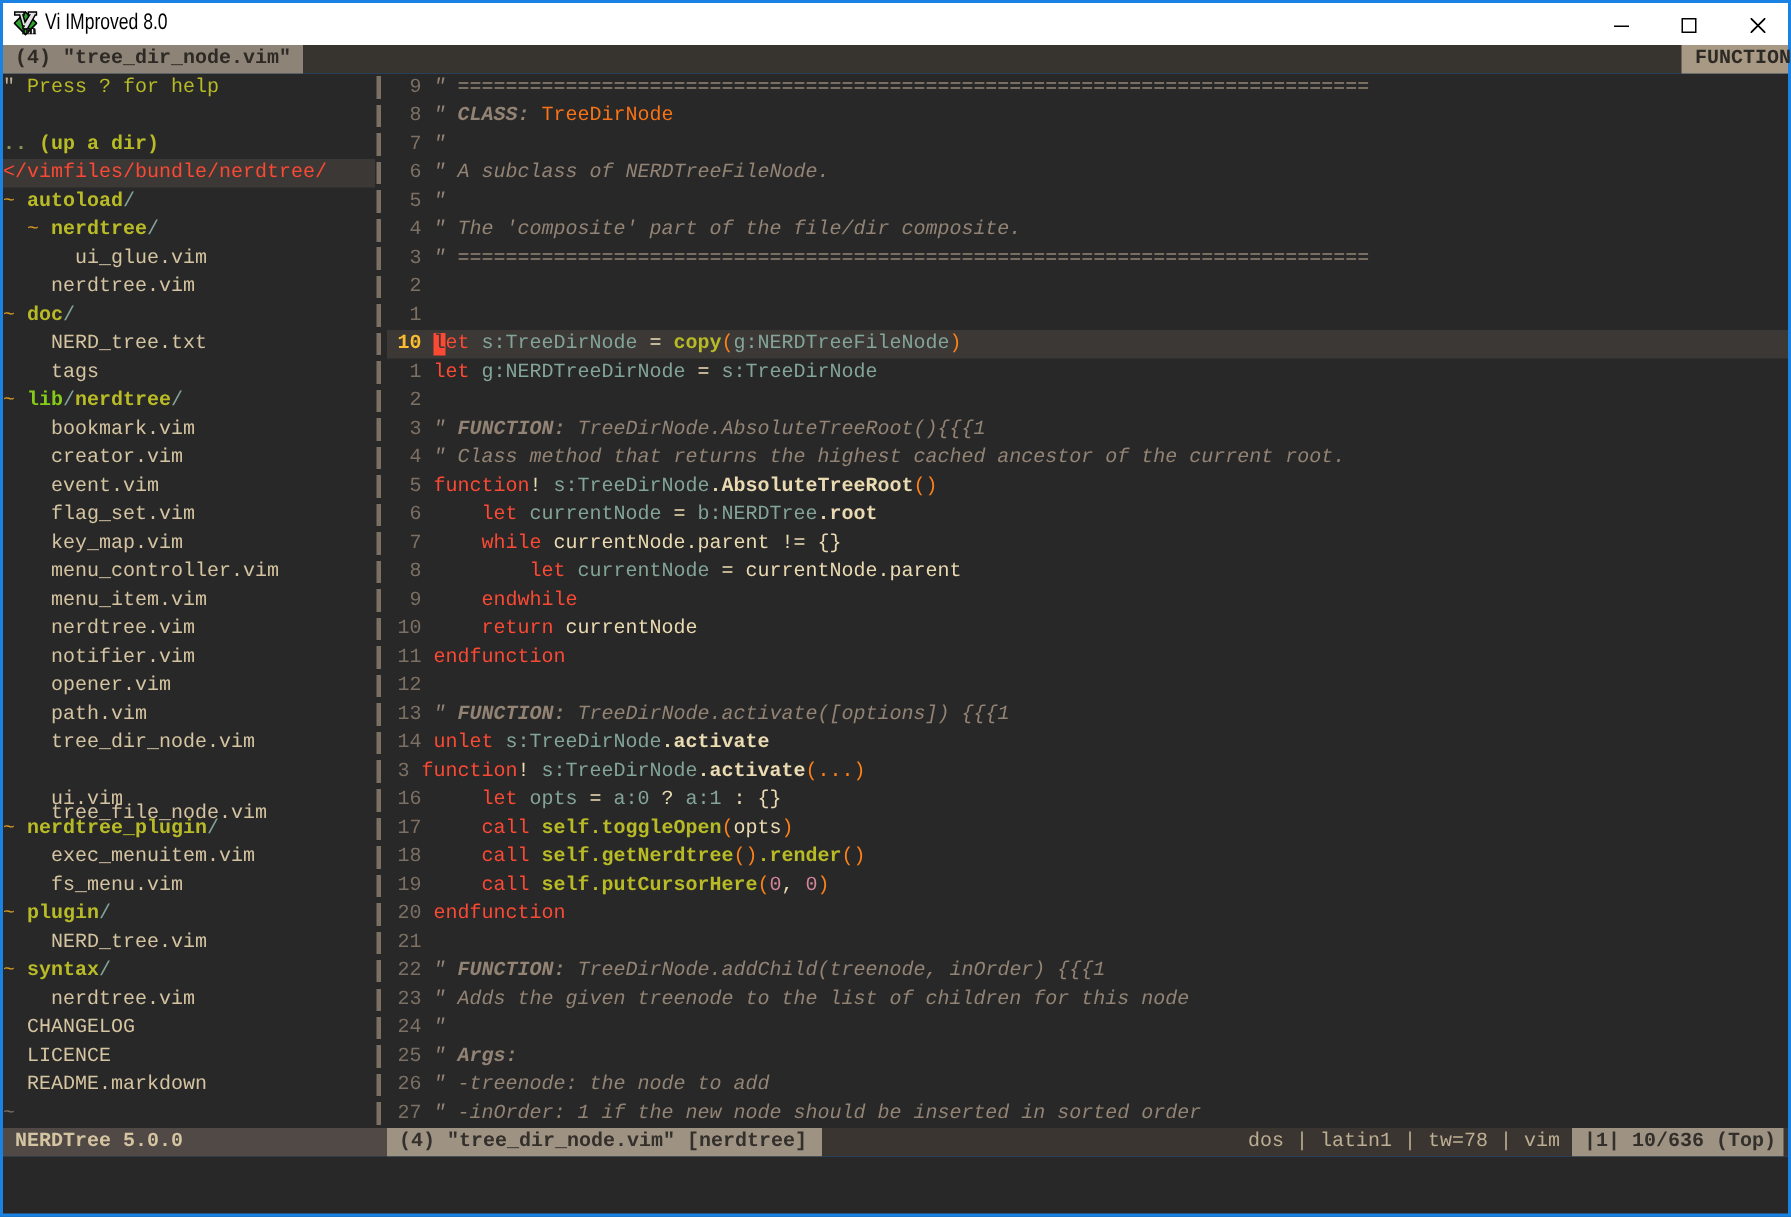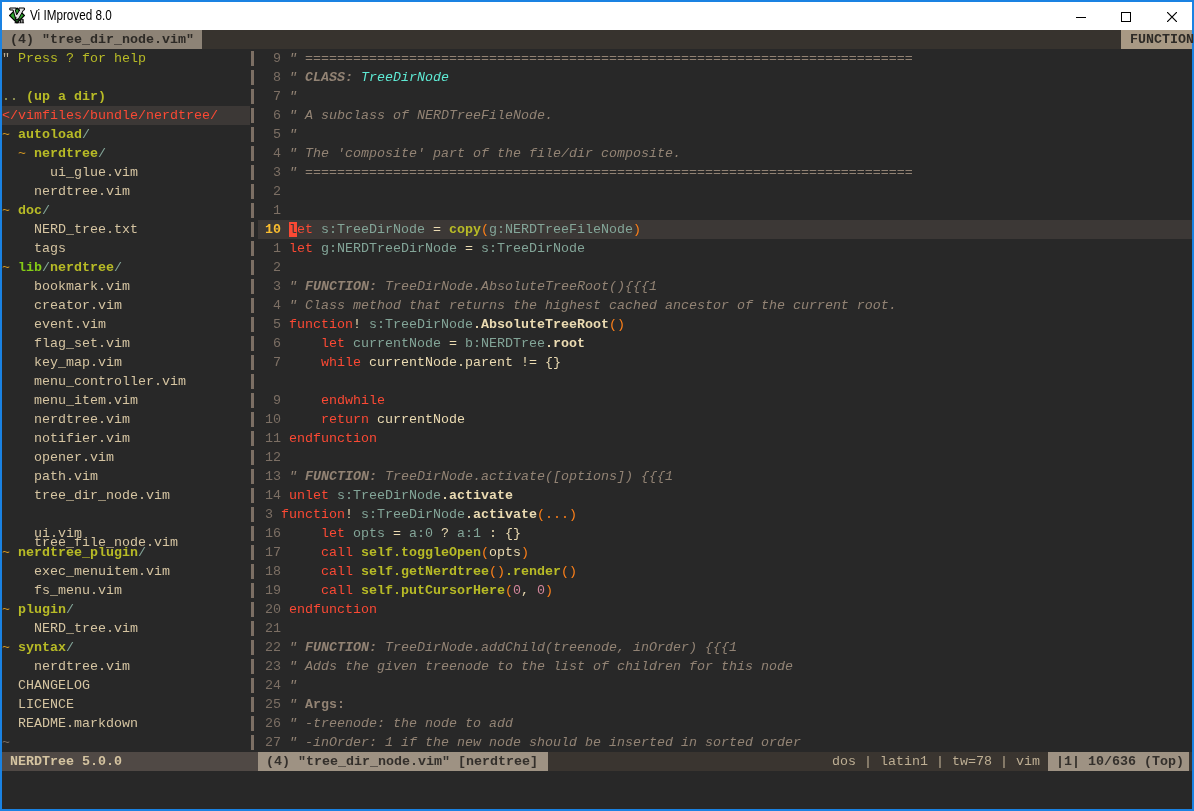--- a/index.html
+++ b/index.html
@@ -65,53 +65,54 @@
 <pre class="r" style="left:0;top:589px"><span style="color:#d79921">~ </span><span style="color:#b8bb26;font-weight:bold">syntax</span><span style="color:#83a598">/</span></pre>
 <pre class="r" style="left:0;top:608px"><span style="color:#d5c4a1">    nerdtree.vim</span></pre>
 <pre class="r" style="left:0;top:627px"><span style="color:#d5c4a1">  CHANGELOG</span></pre>
 <pre class="r" style="left:0;top:646px"><span style="color:#d5c4a1">  LICENCE</span></pre>
 <pre class="r" style="left:0;top:665px"><span style="color:#d5c4a1">  README.markdown</span></pre>
 <pre class="r" style="left:0;top:684px"><span style="color:#7c6f64">~</span></pre>
 <div style="position:absolute;left:249px;top:0;width:3px;height:703px;z-index:2;background:repeating-linear-gradient(to bottom,transparent 0 2px,#7c6f64 2px 17px,transparent 17px 19px)"></div>
 <div class="band" style="left:0;top:57px;width:248px"></div>
 <div class="band" style="left:256px;top:171px;right:0"></div>
 <pre class="r" style="left:255px;top:0px"><span style="color:#7c6f64">  9</span> <span style="color:#928374;font-style:italic">" ============================================================================</span></pre>
-<pre class="r" style="left:255px;top:19px"><span style="color:#7c6f64">  8</span> <span style="color:#928374;font-style:italic">" </span><span style="color:#928374;font-weight:bold;font-style:italic">CLASS:</span><span style="color:#5eead4;font-style:italic"> TreeDirNode</span></pre>
+<pre class="r" style="left:255px;top:19px"><span style="color:#7c6f64">  8</span> <span style="color:#928374;font-style:italic">" </span><span style="color:#928374;font-weight:bold;font-style:italic">CLASS:</span><span style="color:#f97316;"> TreeDirNode</span></pre>
 <pre class="r" style="left:255px;top:38px"><span style="color:#7c6f64">  7</span> <span style="color:#928374;font-style:italic">"</span></pre>
 <pre class="r" style="left:255px;top:57px"><span style="color:#7c6f64">  6</span> <span style="color:#928374;font-style:italic">" A subclass of NERDTreeFileNode.</span></pre>
 <pre class="r" style="left:255px;top:76px"><span style="color:#7c6f64">  5</span> <span style="color:#928374;font-style:italic">"</span></pre>
 <pre class="r" style="left:255px;top:95px"><span style="color:#7c6f64">  4</span> <span style="color:#928374;font-style:italic">" The 'composite' part of the file/dir composite.</span></pre>
 <pre class="r" style="left:255px;top:114px"><span style="color:#7c6f64">  3</span> <span style="color:#928374;font-style:italic">" ============================================================================</span></pre>
 <pre class="r" style="left:255px;top:133px"><span style="color:#7c6f64">  2</span> </pre>
 <pre class="r" style="left:255px;top:152px"><span style="color:#7c6f64">  1</span> </pre>
 <pre class="r" style="left:255px;top:171px"><span style="color:#fabd2f;font-weight:bold"> 10</span> <span style="background:#fb4934;color:#3c3836">l</span><span style="color:#fb4934">et </span><span style="color:#83a598">s:TreeDirNode</span><span style="color:#ebdbb2"> = </span><span style="color:#b8bb26;font-weight:bold">copy</span><span style="color:#fe8019">(</span><span style="color:#83a598">g:NERDTreeFileNode</span><span style="color:#fe8019">)</span></pre>
 <pre class="r" style="left:255px;top:190px"><span style="color:#7c6f64">  1</span> <span style="color:#fb4934">let </span><span style="color:#83a598">g:NERDTreeDirNode</span><span style="color:#ebdbb2"> = </span><span style="color:#83a598">s:TreeDirNode</span></pre>
 <pre class="r" style="left:255px;top:209px"><span style="color:#7c6f64">  2</span> </pre>
 <pre class="r" style="left:255px;top:228px"><span style="color:#7c6f64">  3</span> <span style="color:#928374;font-style:italic">" </span><span style="color:#928374;font-weight:bold;font-style:italic">FUNCTION:</span><span style="color:#928374;font-style:italic"> TreeDirNode.AbsoluteTreeRoot(){{{1</span></pre>
 <pre class="r" style="left:255px;top:247px"><span style="color:#7c6f64">  4</span> <span style="color:#928374;font-style:italic">" Class method that returns the highest cached ancestor of the current root.</span></pre>
 <pre class="r" style="left:255px;top:266px"><span style="color:#7c6f64">  5</span> <span style="color:#fb4934">function</span><span style="color:#ebdbb2">!</span> <span style="color:#83a598">s:TreeDirNode</span><span style="color:#ebdbb2;font-weight:bold">.AbsoluteTreeRoot</span><span style="color:#fe8019">()</span></pre>
 <pre class="r" style="left:255px;top:285px"><span style="color:#7c6f64">  6</span>     <span style="color:#fb4934">let </span><span style="color:#83a598">currentNode</span><span style="color:#ebdbb2"> = </span><span style="color:#83a598">b:NERDTree</span><span style="color:#ebdbb2;font-weight:bold">.root</span></pre>
 <pre class="r" style="left:255px;top:304px"><span style="color:#7c6f64">  7</span>     <span style="color:#fb4934">while </span><span style="color:#ebdbb2">currentNode.parent </span><span style="color:#ebdbb2">!= </span><span style="color:#ebdbb2">{}</span></pre>
+<pre class="r" style="left:255px;top:323px"><span style="color:#7c6f64">  8</span>         <span style="color:#fb4934">let </span><span style="color:#83a598">currentNode</span><span style="color:#ebdbb2"> = </span><span style="color:#ebdbb2">currentNode.parent</span></pre>
 <pre class="r" style="left:255px;top:342px"><span style="color:#7c6f64">  9</span>     <span style="color:#fb4934">endwhile</span></pre>
 <pre class="r" style="left:255px;top:361px"><span style="color:#7c6f64"> 10</span>     <span style="color:#fb4934">return </span><span style="color:#ebdbb2">currentNode</span></pre>
 <pre class="r" style="left:255px;top:380px"><span style="color:#7c6f64"> 11</span> <span style="color:#fb4934">endfunction</span></pre>
 <pre class="r" style="left:255px;top:399px"><span style="color:#7c6f64"> 12</span> </pre>
 <pre class="r" style="left:255px;top:418px"><span style="color:#7c6f64"> 13</span> <span style="color:#928374;font-style:italic">" </span><span style="color:#928374;font-weight:bold;font-style:italic">FUNCTION:</span><span style="color:#928374;font-style:italic"> TreeDirNode.activate([options]) {{{1</span></pre>
 <pre class="r" style="left:255px;top:437px"><span style="color:#7c6f64"> 14</span> <span style="color:#fb4934">unlet </span><span style="color:#83a598">s:TreeDirNode</span><span style="color:#ebdbb2;font-weight:bold">.activate</span></pre>
 <pre class="r" style="left:255px;top:456px"><span style="color:#7c6f64"> 3</span> <span style="color:#fb4934">function</span><span style="color:#ebdbb2">!</span> <span style="color:#83a598">s:TreeDirNode</span><span style="color:#ebdbb2;font-weight:bold">.activate</span><span style="color:#fe8019">(...)</span></pre>
 <pre class="r" style="left:255px;top:475px"><span style="color:#7c6f64"> 16</span>     <span style="color:#fb4934">let </span><span style="color:#83a598">opts</span><span style="color:#ebdbb2"> = </span><span style="color:#83a598">a:0</span><span style="color:#ebdbb2"> ? </span><span style="color:#83a598">a:1</span><span style="color:#ebdbb2"> : </span><span style="color:#ebdbb2">{}</span></pre>
 <pre class="r" style="left:255px;top:494px"><span style="color:#7c6f64"> 17</span>     <span style="color:#fb4934">call </span><span style="color:#b8bb26;font-weight:bold">self.toggleOpen</span><span style="color:#fe8019">(</span><span style="color:#ebdbb2">opts</span><span style="color:#fe8019">)</span></pre>
 <pre class="r" style="left:255px;top:513px"><span style="color:#7c6f64"> 18</span>     <span style="color:#fb4934">call </span><span style="color:#b8bb26;font-weight:bold">self.getNerdtree</span><span style="color:#fe8019">()</span><span style="color:#b8bb26;font-weight:bold">.render</span><span style="color:#fe8019">()</span></pre>
 <pre class="r" style="left:255px;top:532px"><span style="color:#7c6f64"> 19</span>     <span style="color:#fb4934">call </span><span style="color:#b8bb26;font-weight:bold">self.putCursorHere</span><span style="color:#fe8019">(</span><span style="color:#d3869b">0</span><span style="color:#ebdbb2">, </span><span style="color:#d3869b">0</span><span style="color:#fe8019">)</span></pre>
 <pre class="r" style="left:255px;top:551px"><span style="color:#7c6f64"> 20</span> <span style="color:#fb4934">endfunction</span></pre>
 <pre class="r" style="left:255px;top:570px"><span style="color:#7c6f64"> 21</span> </pre>
 <pre class="r" style="left:255px;top:589px"><span style="color:#7c6f64"> 22</span> <span style="color:#928374;font-style:italic">" </span><span style="color:#928374;font-weight:bold;font-style:italic">FUNCTION:</span><span style="color:#928374;font-style:italic"> TreeDirNode.addChild(treenode, inOrder) {{{1</span></pre>
 <pre class="r" style="left:255px;top:608px"><span style="color:#7c6f64"> 23</span> <span style="color:#928374;font-style:italic">" Adds the given treenode to the list of children for this node</span></pre>
 <pre class="r" style="left:255px;top:627px"><span style="color:#7c6f64"> 24</span> <span style="color:#928374;font-style:italic">"</span></pre>
-<pre class="r" style="left:255px;top:646px"><span style="color:#7c6f64"> 25</span> <span style="color:#928374;font-style:italic">" </span><span style="color:#928374;font-weight:bold;">Args:</span></pre>
+<pre class="r" style="left:255px;top:646px"><span style="color:#7c6f64"> 25</span> <span style="color:#928374;font-style:italic">" </span><span style="color:#928374;font-weight:bold;font-style:italic">Args:</span></pre>
 <pre class="r" style="left:255px;top:665px"><span style="color:#7c6f64"> 26</span> <span style="color:#928374;font-style:italic">" -treenode: the node to add</span></pre>
 <pre class="r" style="left:255px;top:684px"><span style="color:#7c6f64"> 27</span> <span style="color:#928374;font-style:italic">" -inOrder: 1 if the new node should be inserted in sorted order</span></pre>
  </div>
  <div id="status">
   <div style="position:absolute;left:0;top:0;width:256px;height:19px;background:#504945"></div>
   <pre class="r" style="left:0;top:0;color:#d5c4a1;font-weight:bold"> NERDTree 5.0.0</pre>
   <div style="position:absolute;left:256px;top:0;width:290px;height:19px;background:#9e9283"></div>
   <pre class="r" style="left:256px;top:0;color:#332f2b;font-weight:bold"> (4) "tree_dir_node.vim" [nerdtree]</pre>
   <pre class="r" style="left:830px;top:0;color:#bdae93">dos | latin1 | tw=78 | vim</pre>
   <div style="position:absolute;left:1046px;top:0;width:141px;height:19px;background:#9e9283"></div>

